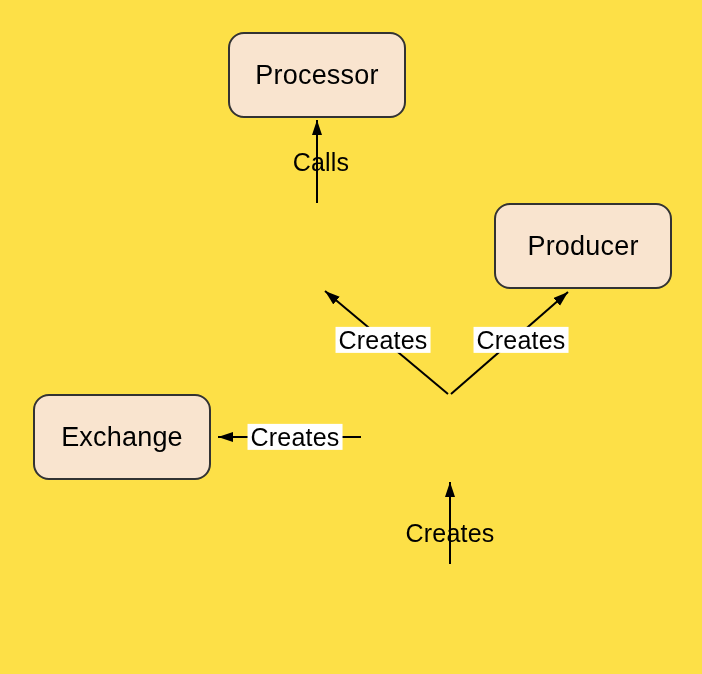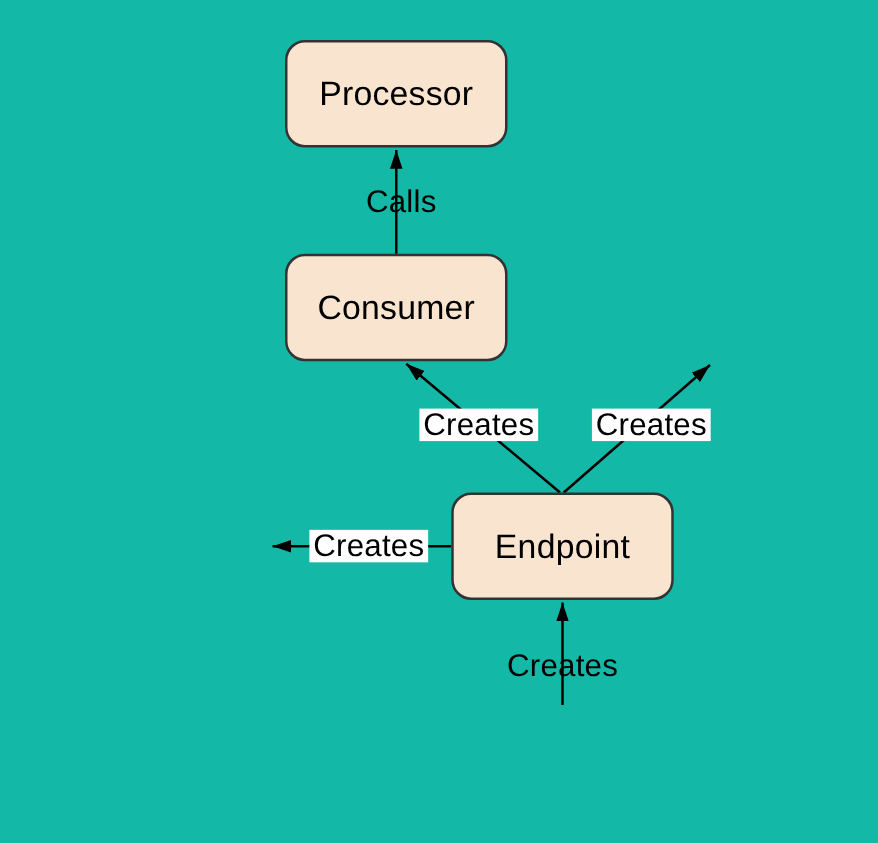--- a/index.html
+++ b/index.html
@@ -4,21 +4,21 @@
 <style>
   html, body {
     margin: 0;
     padding: 0;
     background: #ffffff;
   }
   .canvas {
     position: relative;
     width: 702px;
     height: 674px;
-    background: #14b8a6;
+    background: #fde047;
     font-family: "Liberation Sans", sans-serif;
     overflow: hidden;
   }
   .edges-layer {
     position: absolute;
     left: 0;
     top: 0;
     width: 702px;
     height: 674px;
   }
@@ -82,25 +82,25 @@
     <line x1="451" y1="394" x2="568" y2="292" stroke="#000000" stroke-width="2" marker-end="url(#arrowhead)"></line>
 
     <line x1="361" y1="437" x2="218" y2="437" stroke="#000000" stroke-width="2" marker-end="url(#arrowhead)"></line>
 
     <line x1="450" y1="564" x2="450" y2="482" stroke="#000000" stroke-width="2" marker-end="url(#arrowhead)"></line>
   </svg>
 
   <div class="node node-processor">
     <span>Processor</span>
   </div>
-  <div class="node node-consumer">
-    <span>Consumer</span>
+  <div class="node node-producer">
+    <span>Producer</span>
   </div>
-  <div class="node node-endpoint">
-    <span>Endpoint</span>
+  <div class="node node-exchange">
+    <span>Exchange</span>
   </div>
 
   <div class="edge-label label-calls">Calls</div>
   <div class="edge-label opaque label-creates-consumer">Creates</div>
   <div class="edge-label opaque label-creates-producer">Creates</div>
   <div class="edge-label opaque label-creates-exchange">Creates</div>
   <div class="edge-label label-creates-component">Creates</div>
 
 </div>
 

